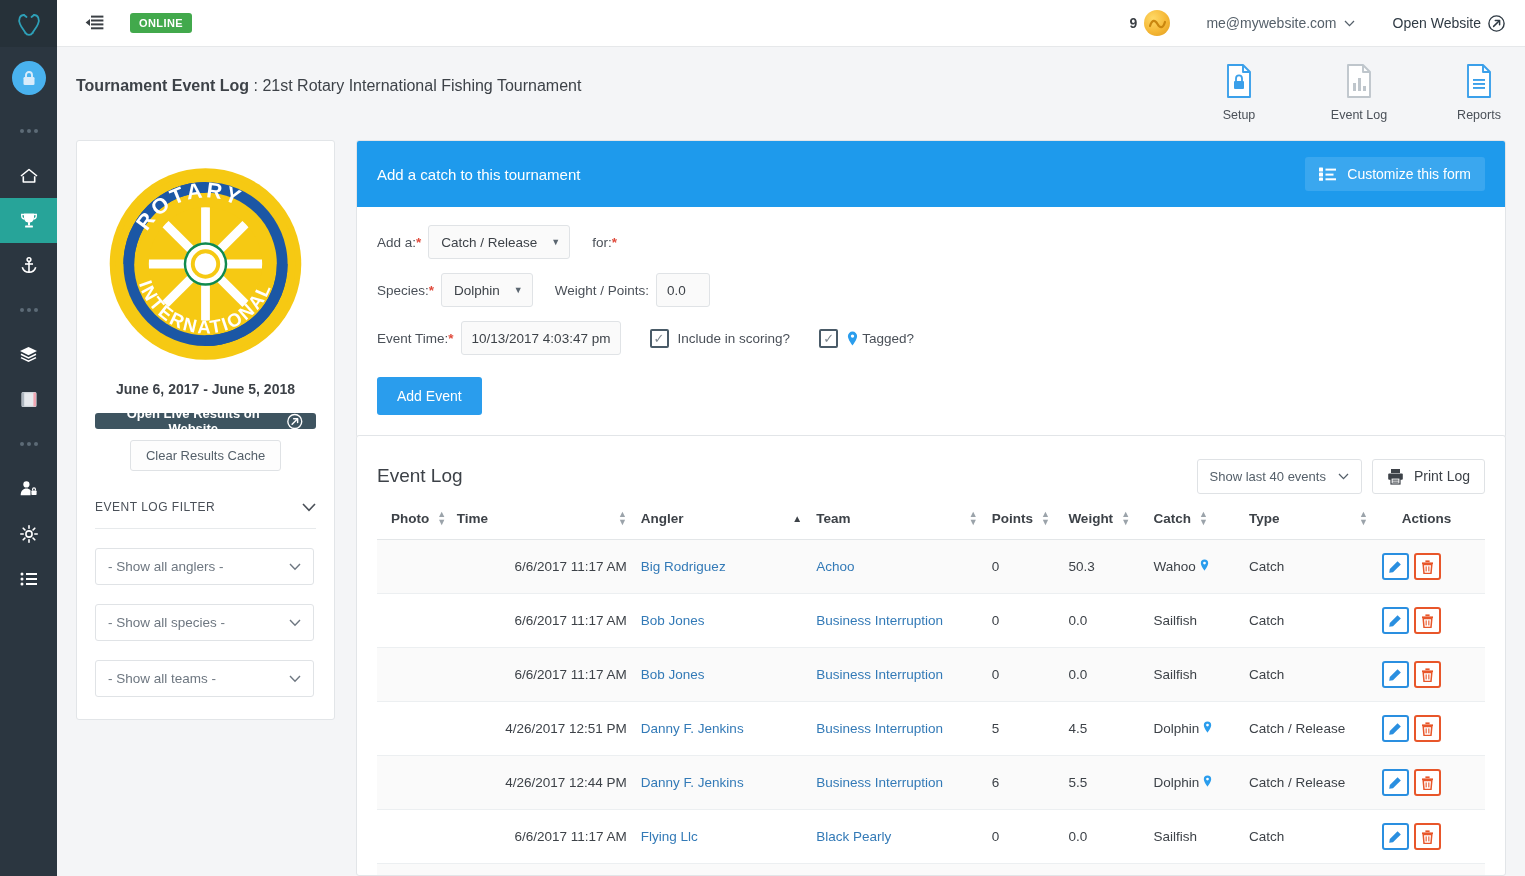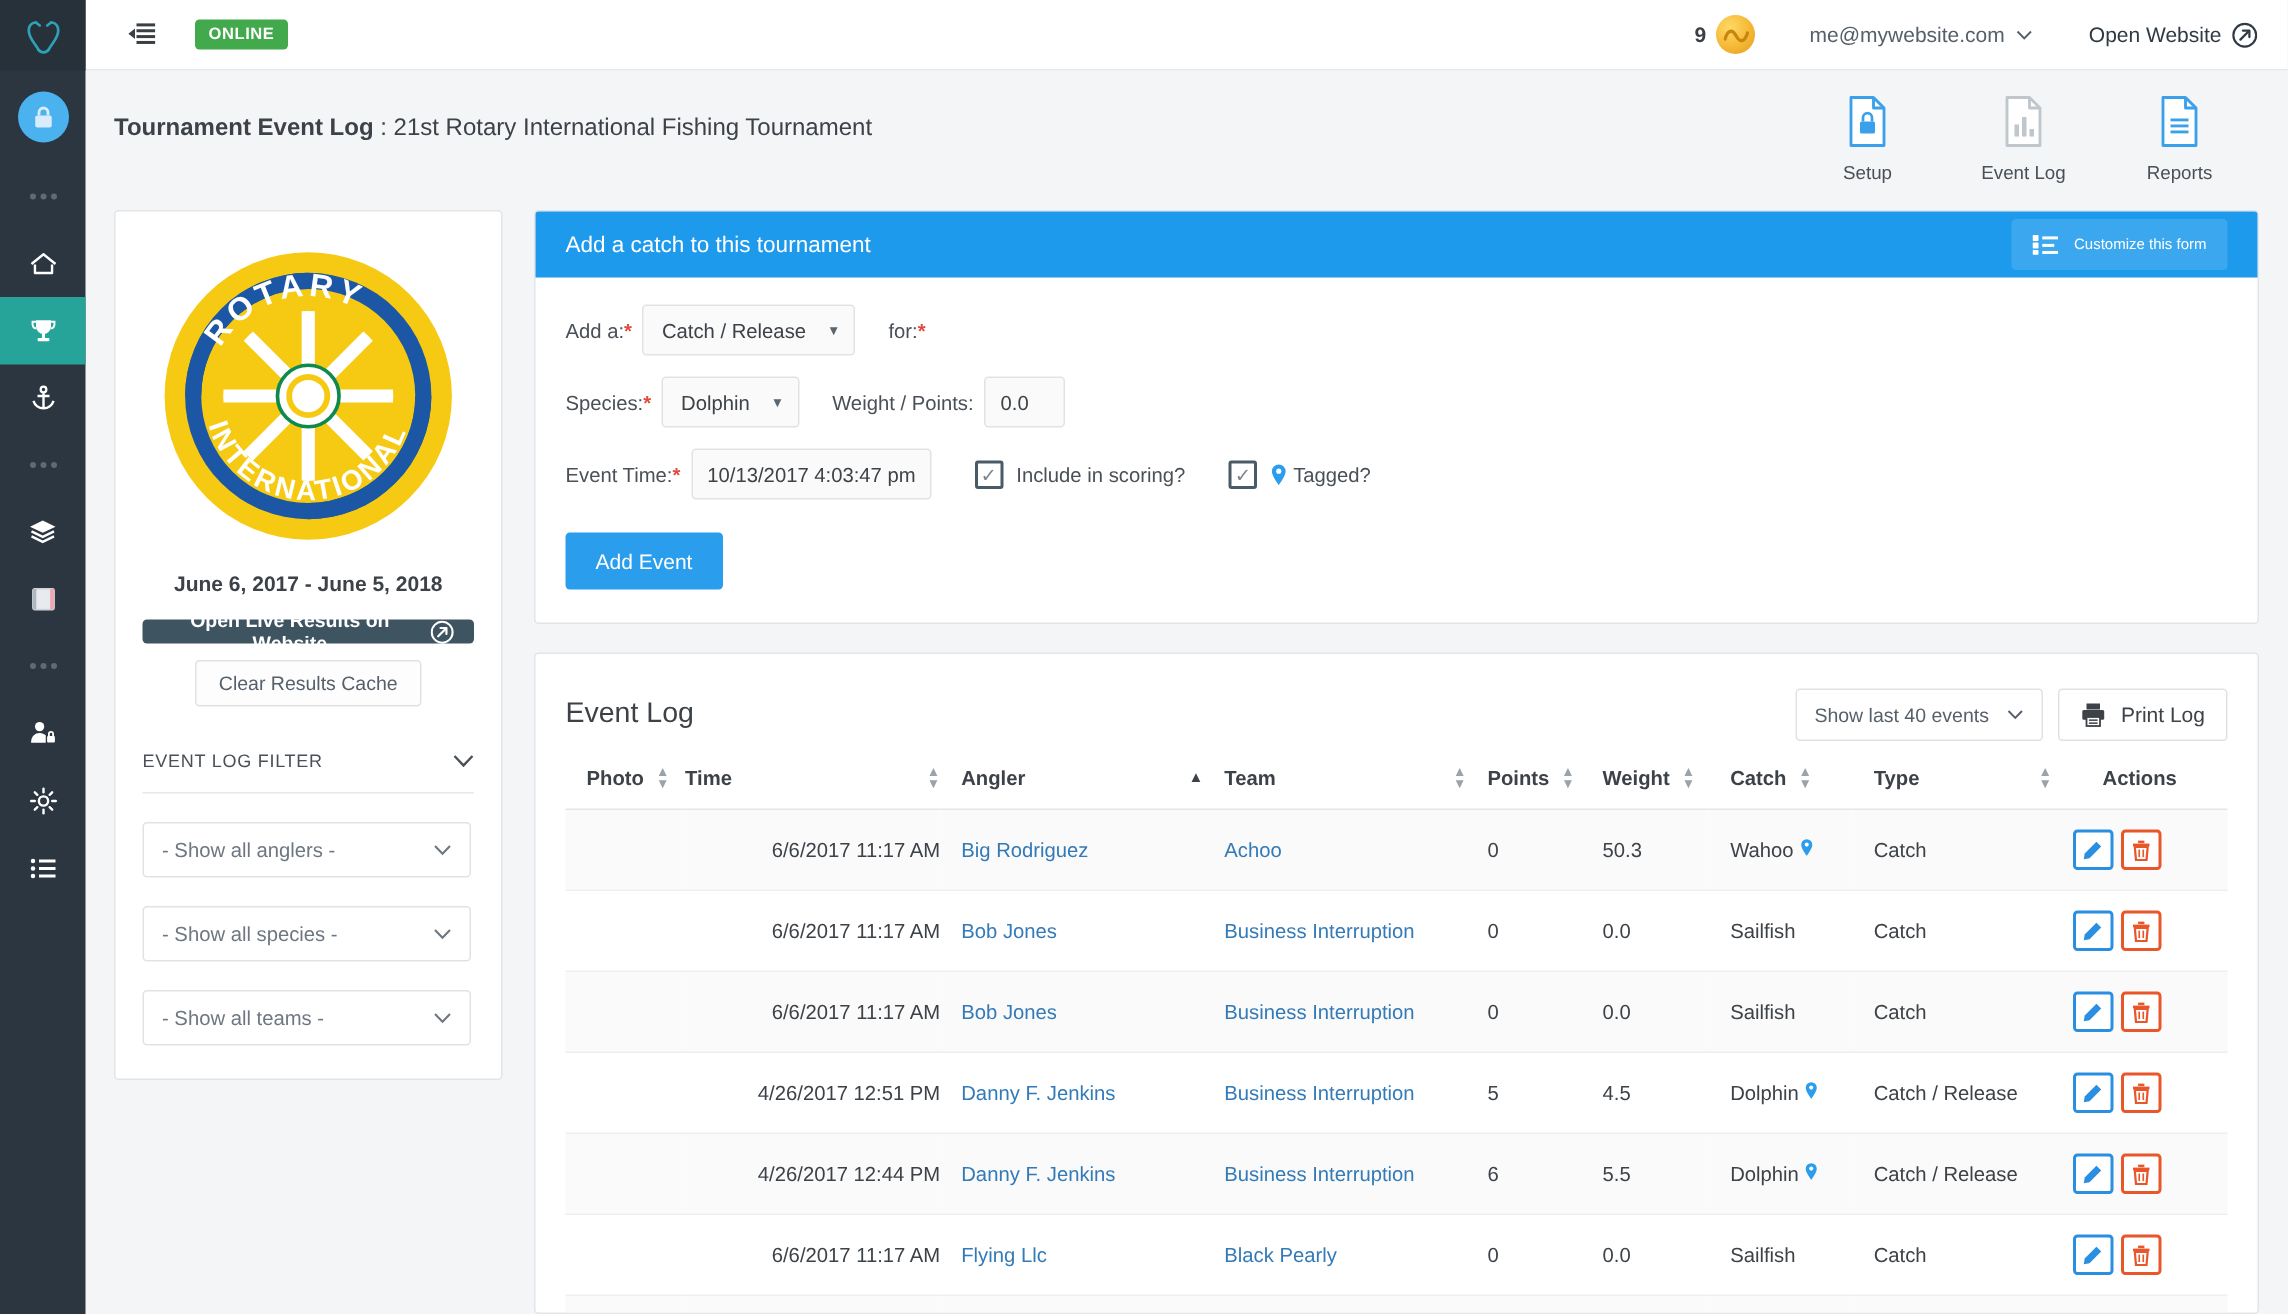--- a/index.html
+++ b/index.html
@@ -92,22 +92,22 @@
     position: absolute; left: 57px; top: 47px;
     width: 1468px; height: 85px;
   }
   #page-title {
     position: absolute; left: 19px; top: 30px;
     font-size: 16px; color: #3d4248;
   }
   #page-title b { font-weight: bold; }
   #page-title span.sub { font-weight: normal; }
   #header-actions {
-    position: absolute; right: 38px; top: 16px;
-    display: flex; gap: 36px;
+    position: absolute; right: 12px; top: 16px;
+    display: flex; gap: 52px;
   }
   .hdr-action { width: 68px; text-align: center; cursor: pointer; }
   .hdr-action .lbl { font-size: 12.5px; color: #4a5058; margin-top: 6px; display: block; }
 
   
   #side-card {
     position: absolute; left: 76px; top: 140px;
     width: 259px;
     background: #fff;
     border: 1px solid #e2e5e8;
@@ -161,30 +161,30 @@
   
   #add-panel {
     position: absolute; left: 356px; top: 140px;
     width: 1150px;
     background: #fff;
     border: 1px solid #e2e5e8;
     border-radius: 3px;
   }
   #add-panel-head {
     background: #1e9aec;
-    height: 44px;
+    height: 66px;
     display: flex; align-items: center;
     padding: 0 20px;
     border-radius: 2px 2px 0 0;
   }
   #add-panel-title { color: #fff; font-size: 15px; }
   #customize-btn {
     margin-left: auto;
     background: #3aa7ef;
-    color: #fff; font-size: 10px;
+    color: #fff; font-size: 14px;
     border: none; border-radius: 3px;
     height: 34px; padding: 0 14px;
     display: flex; align-items: center; gap: 11px;
     cursor: pointer;
     font-family: "Liberation Sans", sans-serif;
   }
   #add-panel-body { padding: 18px 20px 22px 20px; }
   .form-row { display: flex; align-items: center; margin-bottom: 14px; }
   .flabel { font-size: 13.5px; color: #4a5058; margin-right: 7px; }
   .req { color: #e04b3c; font-weight: bold; }

